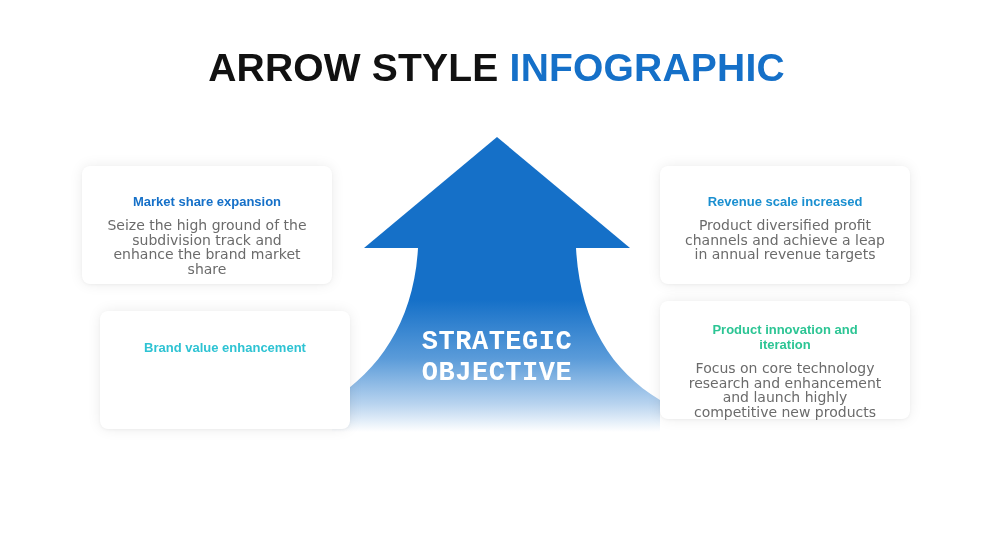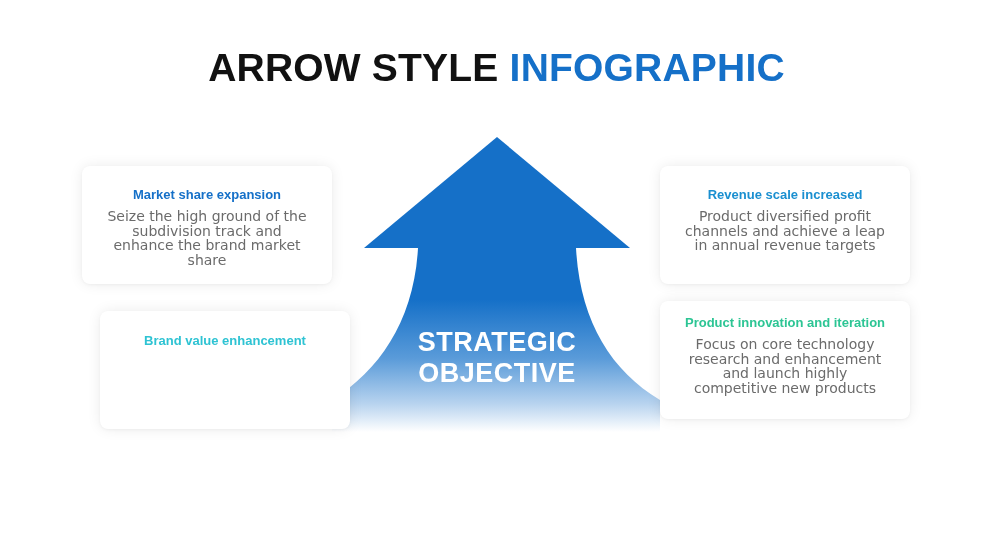--- a/index.html
+++ b/index.html
@@ -10,29 +10,29 @@
   .title {
     position: absolute; top: 46px; left: 0; width: 993px; text-align: center;
     font-size: 39px; font-weight: bold; letter-spacing: 0.2px; color: #111111;
     font-family: "Liberation Sans", sans-serif;
   }
   .title .accent { color: #1570c8; }
   .arrow-wrap { position: absolute; left: 0; top: 0; width: 993px; height: 558px; }
   .arrow-text {
     position: absolute; left: 397px; top: 327px; width: 200px; text-align: center;
     color: #ffffff; font-weight: bold; font-size: 27px; line-height: 31px; letter-spacing: 0.5px;
-    font-family: Liberation Sans, sans-serif;
+    font-family: Liberation Mono, monospace;
   }
   .card {
     position: absolute; width: 250px; background: #ffffff; border-radius: 8px;
     box-shadow: 0 0 14px rgba(0,0,0,0.08), 0 1px 3px rgba(0,0,0,0.04);
     text-align: center; box-sizing: border-box; padding: 0 22px;
   }
   .card h3 {
-    margin: 2px; font-size: 13px; font-weight: bold; line-height: 15px;
+    margin: 9px; font-size: 13px; font-weight: bold; line-height: 15px;
     font-family: "Liberation Sans", sans-serif;
   }
   .card p {
     margin: 7px 0 0 0; font-size: 14px; line-height: 14.7px; color: #6b6b6b;
     font-family: "DejaVu Sans", sans-serif; font-weight: normal;
   }
   #card-tl { left: 82px; top: 166px; height: 118px; padding-top: 19px; }
   #card-bl { left: 100px; top: 311px; height: 118px; padding-top: 20px; }
   #card-tr { left: 660px; top: 166px; height: 118px; padding-top: 19px; }
   #card-br { left: 660px; top: 301px; height: 118px; padding-top: 12px; }

